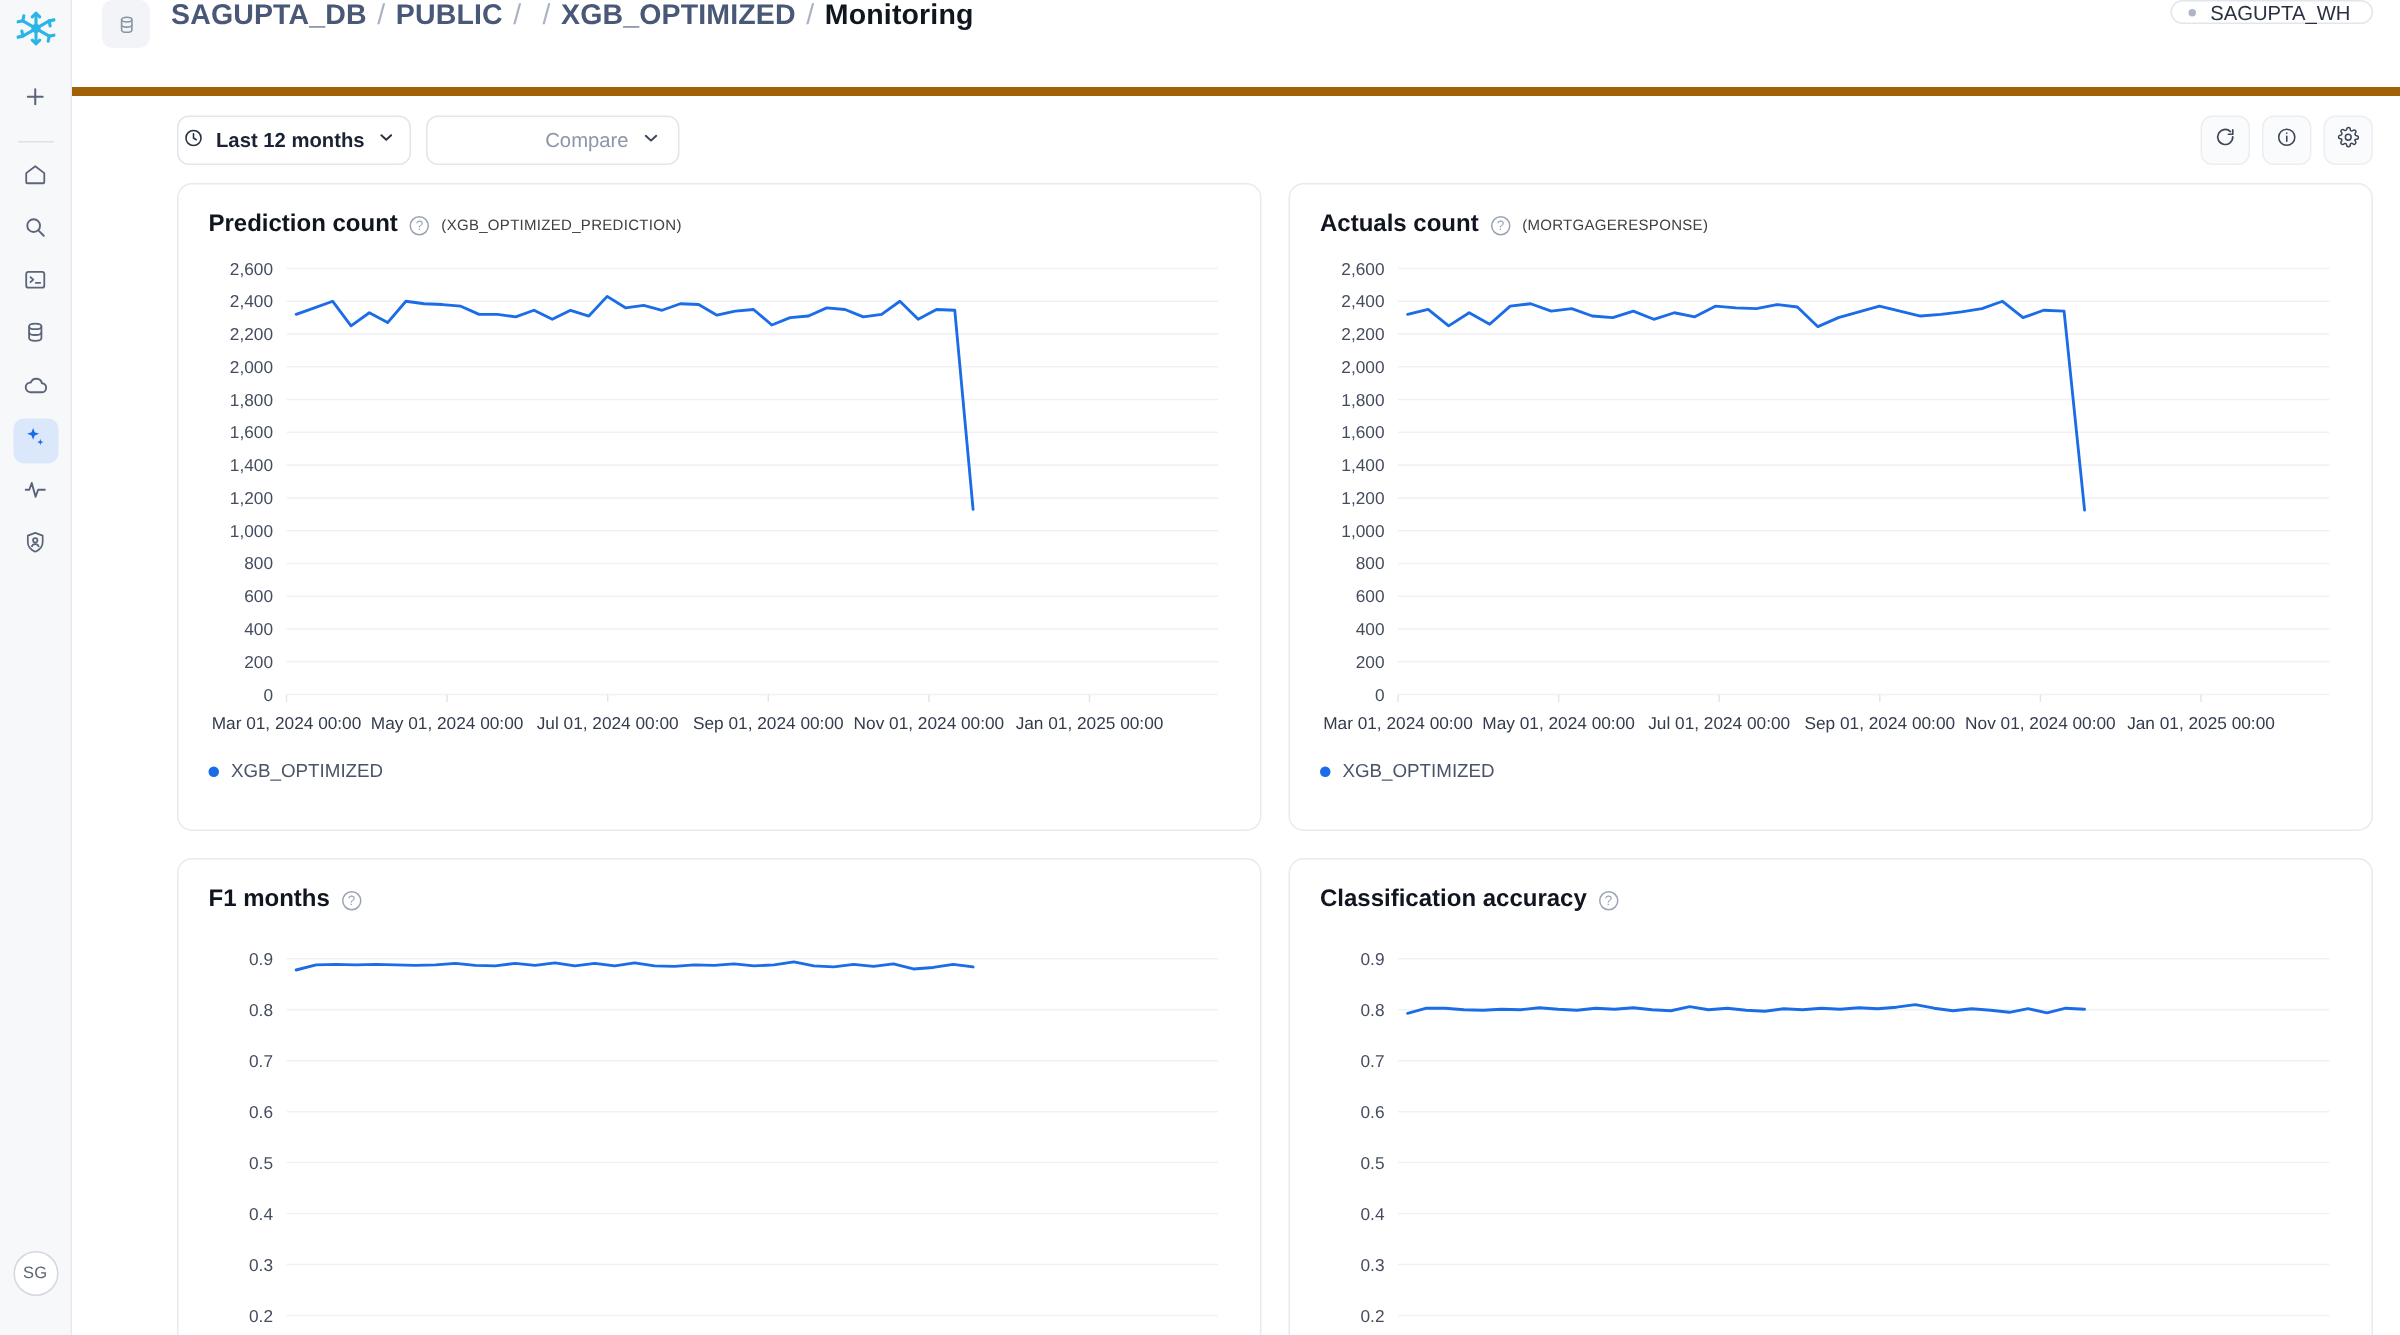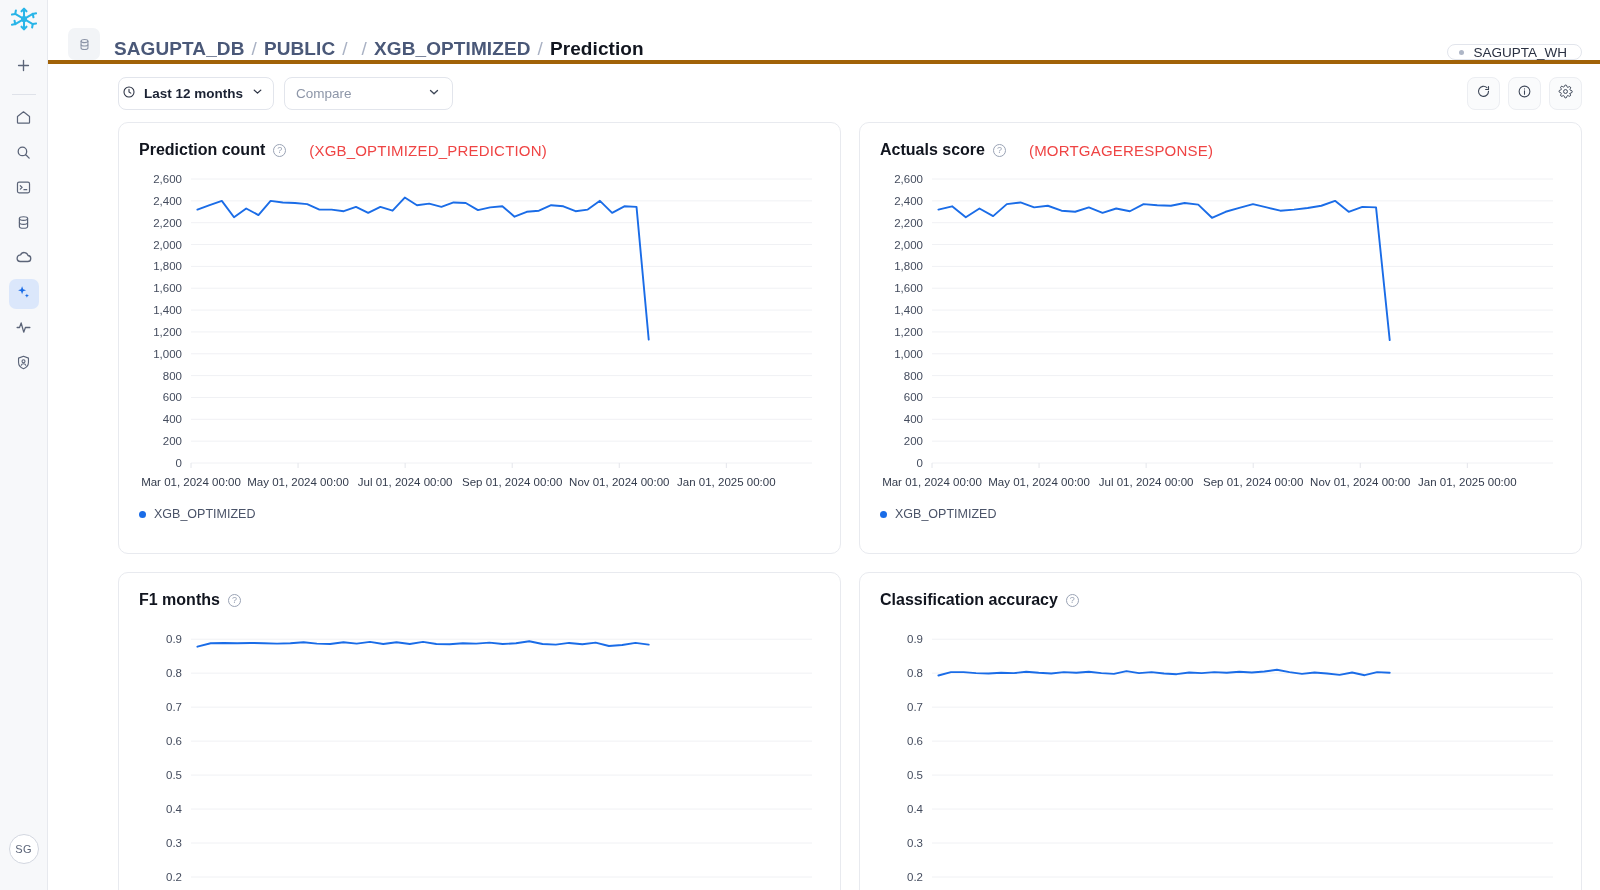--- a/index.html
+++ b/index.html
@@ -35,23 +35,23 @@
     font-size: 11px; color: #5b6478; letter-spacing: .3px;
     margin-bottom: 26px; cursor: pointer;
   }
 
   
   .main { flex: 1 1 auto; height: 890px; display: flex; flex-direction: column; background:#fff; }
 
   
   .header {
     height: 64px; flex: 0 0 64px;
-    display: flex; align-items: flex-end;
-    padding: 17px 18px 0 20px;
-    border-bottom: 4px solid #a16207;
+    display: flex; align-items: flex-start;
+    padding: 0 18px 0 20px;
+    border-bottom: 6px solid #a16207;
   }
   .hdr-icon-box {
     width: 32px; height: 32px; border-radius: 7px; background: #f2f4f7;
     display: flex; align-items: center; justify-content: center;
     margin-right: 14px; color: #8a93a6;
   }
   .crumbs { display: flex; align-items: center; font-size: 19px; font-weight: 700; letter-spacing: .1px; }
   .crumb { color: #4a5878; cursor: pointer; white-space: nowrap; }
   .crumb.current { color: #11151f; cursor: default; }
   .crumb-sep { color: #aab2c4; margin: 0 7px; font-weight: 500; }
@@ -70,21 +70,21 @@
     display: flex; align-items: center; padding: 0 18px 0 70px;
   }
   .tb-btn {
     display: flex; align-items: center; gap: 8px;
     height: 33px; padding: 0 3px;
     border: 1px solid #e2e5ec; border-radius: 8px; background: #fff;
     font-size: 13.5px; cursor: pointer;
   }
   .tb-btn.range { font-weight: 700; color: #1b2233; padding-right: 9px; }
   .tb-btn.compare {
-    width: 169px; justify-content: space-between;
+    width: 169px; justify-content: flex-end;
     color: #8d96a8; font-weight: 400; margin-left: 10px; padding: 0 11px;
   }
   .tb-right { margin-left: auto; display: flex; gap: 8px; }
   .icon-btn {
     width: 33px; height: 33px; border: 1px solid #eceef2; border-radius: 8px;
     background: #fafbfc; display: flex; align-items: center; justify-content: center;
     color: #3d4657; cursor: pointer;
   }
 
   
@@ -98,21 +98,21 @@
   .card.tall { height: 432px; }
   .card.bottom { height: 330px; padding-bottom: 0; }
   .card-head { display: flex; align-items: center; gap: 8px; margin-bottom: 12px; }
   .card-title { font-size: 16px; font-weight: 700; color: #11151f; }
   .q-icon {
     width: 13px; height: 13px; border-radius: 50%;
     border: 1.3px solid #9aa3b5; color: #9aa3b5;
     font-size: 9px; line-height: 11px; text-align: center;
     font-family: "Liberation Sans", sans-serif; cursor: pointer; flex: 0 0 auto;
   }
-  .card-sub { font-size: 15px; color: #ef4444; letter-spacing: .2px; margin-left: 15px; }
+  .card-sub { font-size: 10px; color: #404040; letter-spacing: .2px; }
 
   
   .chart { position: relative; width: 100%; }
   .chart.tall { height: 330px; }
   .chart.short { height: 262px; }
   .chart svg { display: block; width: 100%; height: 100%; }
   .gridline { stroke: #f0f1f4; stroke-width: 1; }
   .tickline { stroke: #e4e6eb; stroke-width: 1; }
   .ylab { font-size: 11.5px; fill: #444c5e; text-anchor: end; font-family: "Liberation Sans", sans-serif; }
   .xlab { font-size: 11.5px; fill: #333b4c; text-anchor: middle; font-family: "Liberation Sans", sans-serif; }
@@ -226,21 +226,21 @@
           </svg>
       </div>
       <div class="crumbs">
         <span class="crumb">SAGUPTA_DB</span>
         <span class="crumb-sep">/</span>
         <span class="crumb">PUBLIC</span>
         <span class="crumb-sep">/</span>
         <span class="crumb-sep">/</span>
         <span class="crumb">XGB_OPTIMIZED</span>
         <span class="crumb-sep">/</span>
-        <span class="crumb current">Prediction</span>
+        <span class="crumb current">Monitoring</span>
       </div>
       <div class="hdr-right">
         <div class="wh-pill">
           <span class="wh-dot"></span>
           <span>SAGUPTA_WH</span>
         </div>
       </div>
     </header>
 
     <div class="toolbar">
@@ -351,21 +351,21 @@
               </svg>
             </div>
           <div class="legend">
             <span class="legend-dot"></span>
             <span class="legend-label">XGB_OPTIMIZED</span>
           </div>
         </section>
 
         <section class="card tall">
           <div class="card-head">
-            <span class="card-title">Actuals score</span>
+            <span class="card-title">Actuals count</span>
             <span class="q-icon">?</span>
             <span class="card-sub">(MORTGAGERESPONSE)</span>
           </div>
           <div class="chart tall">
               <svg viewBox="0 0 681 330" width="681" height="330">
                 <line class="gridline" x1="52" y1="292" x2="673" y2="292"></line>
                 <text class="ylab" x="43" y="296">0</text>
                 <line class="gridline" x1="52" y1="270.15384615384613" x2="673" y2="270.15384615384613"></line>
                 <text class="ylab" x="43" y="274.15384615384613">200</text>
                 <line class="gridline" x1="52" y1="248.30769230769232" x2="673" y2="248.30769230769232"></line>

